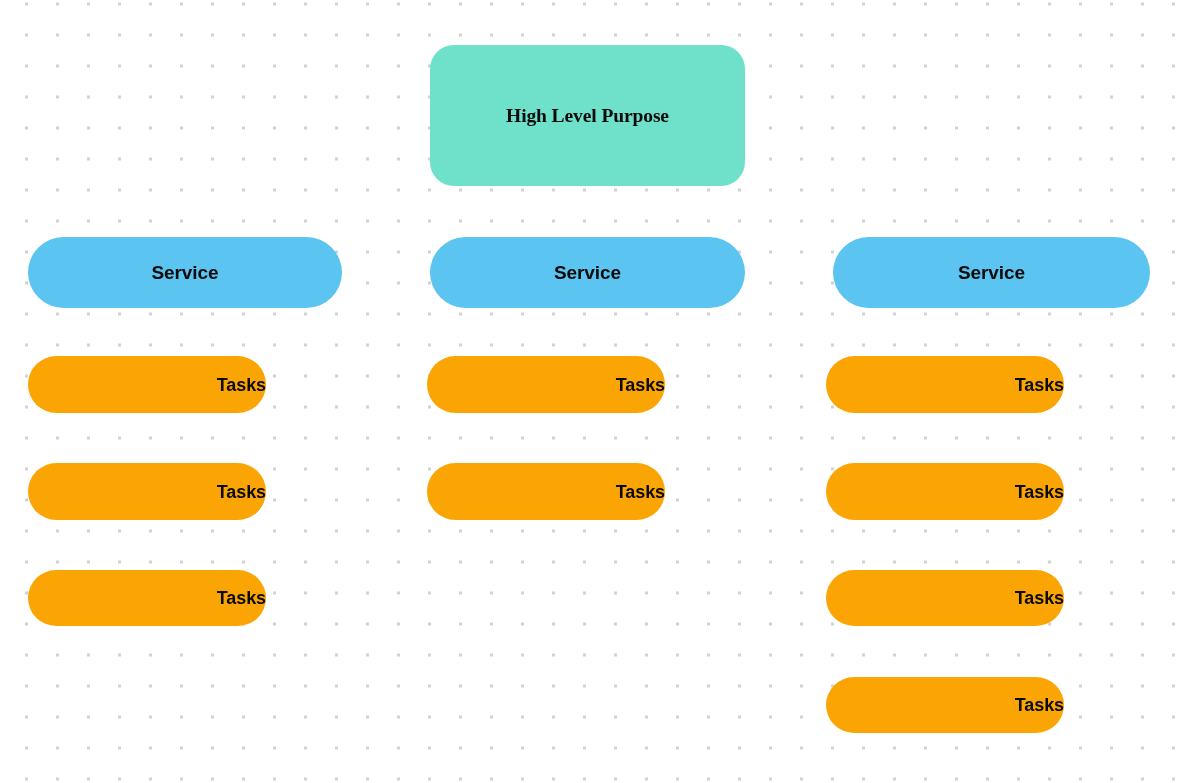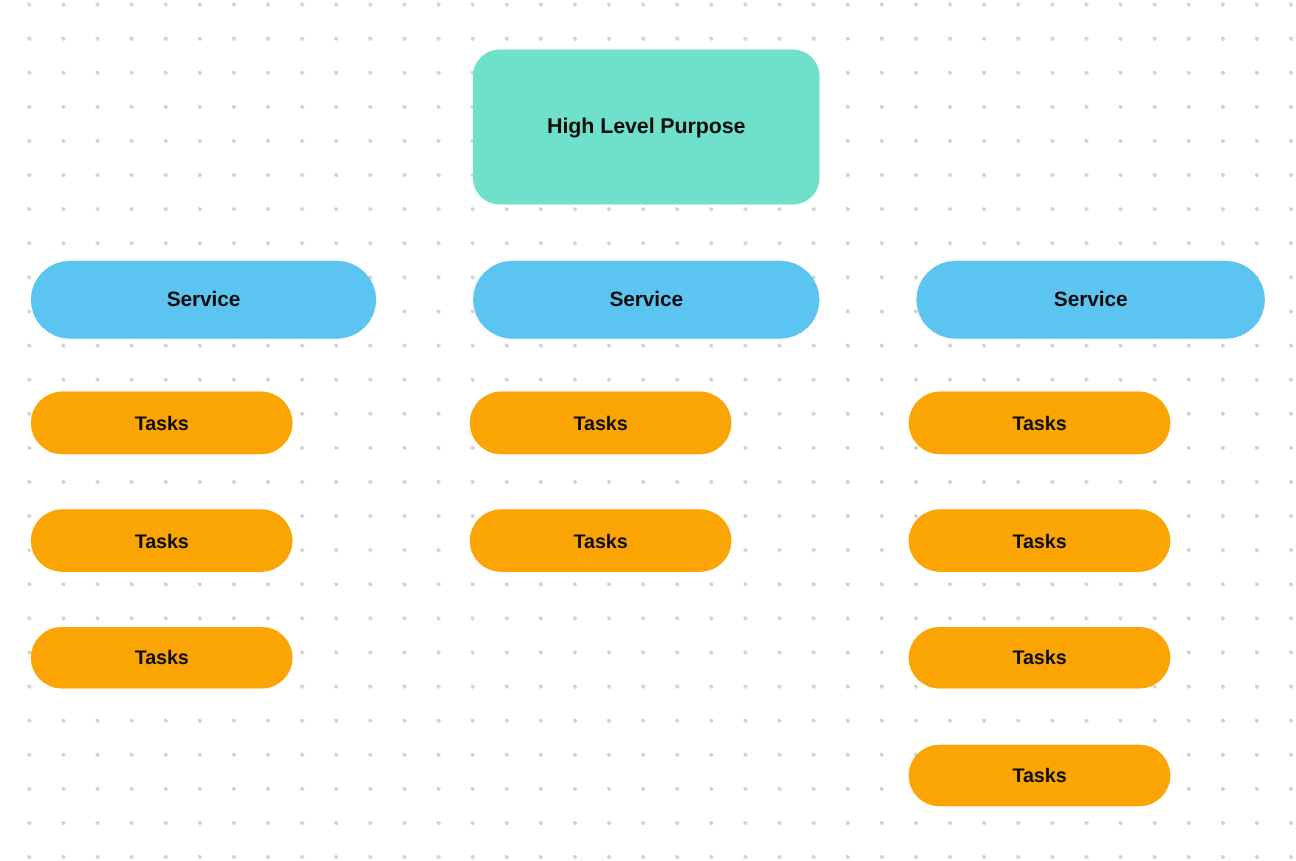--- a/index.html
+++ b/index.html
@@ -39,27 +39,28 @@
     border-radius: 24px;
     font-size: 19.5px;
   }
   .service {
     border-radius: 36px;
     font-size: 19px;
   }
   .task {
     border-radius: 30px;
     font-size: 18px;
+    justify-content: flex-end;
   }
 </style>
 </head>
 <body>
 
 <div id="canvas" style="width: 1178px; height: 783px; background-color: rgb(255, 255, 255); background-image: radial-gradient(circle at 1.6px 1.6px, rgb(210, 210, 212) 1.6px, rgba(0, 0, 0, 0) 1.9px); background-size: 31px 31px;">
-    <div class="node purpose" style="left: 430px; top: 45px; width: 315px; height: 141px; background: rgb(111, 224, 202); color: rgb(11, 11, 11);">
+    <div class="node purpose" style="left: 430px; top: 45px; width: 315px; height: 141px; background: rgb(111, 224, 202); color: rgb(11, 11, 11); font-family: Liberation Serif, serif;">
       <span class="node-label">High Level Purpose</span>
     </div>
     <div class="node service" style="left: 28px; top: 237px; width: 314px; height: 71px; background: rgb(91, 196, 241); color: rgb(11, 11, 11);">
       <span class="node-label">Service</span>
     </div>
     <div class="node service" style="left: 430px; top: 237px; width: 315px; height: 71px; background: rgb(91, 196, 241); color: rgb(11, 11, 11);">
       <span class="node-label">Service</span>
     </div>
     <div class="node service" style="left: 833px; top: 237px; width: 317px; height: 71px; background: rgb(91, 196, 241); color: rgb(11, 11, 11);">
       <span class="node-label">Service</span>

